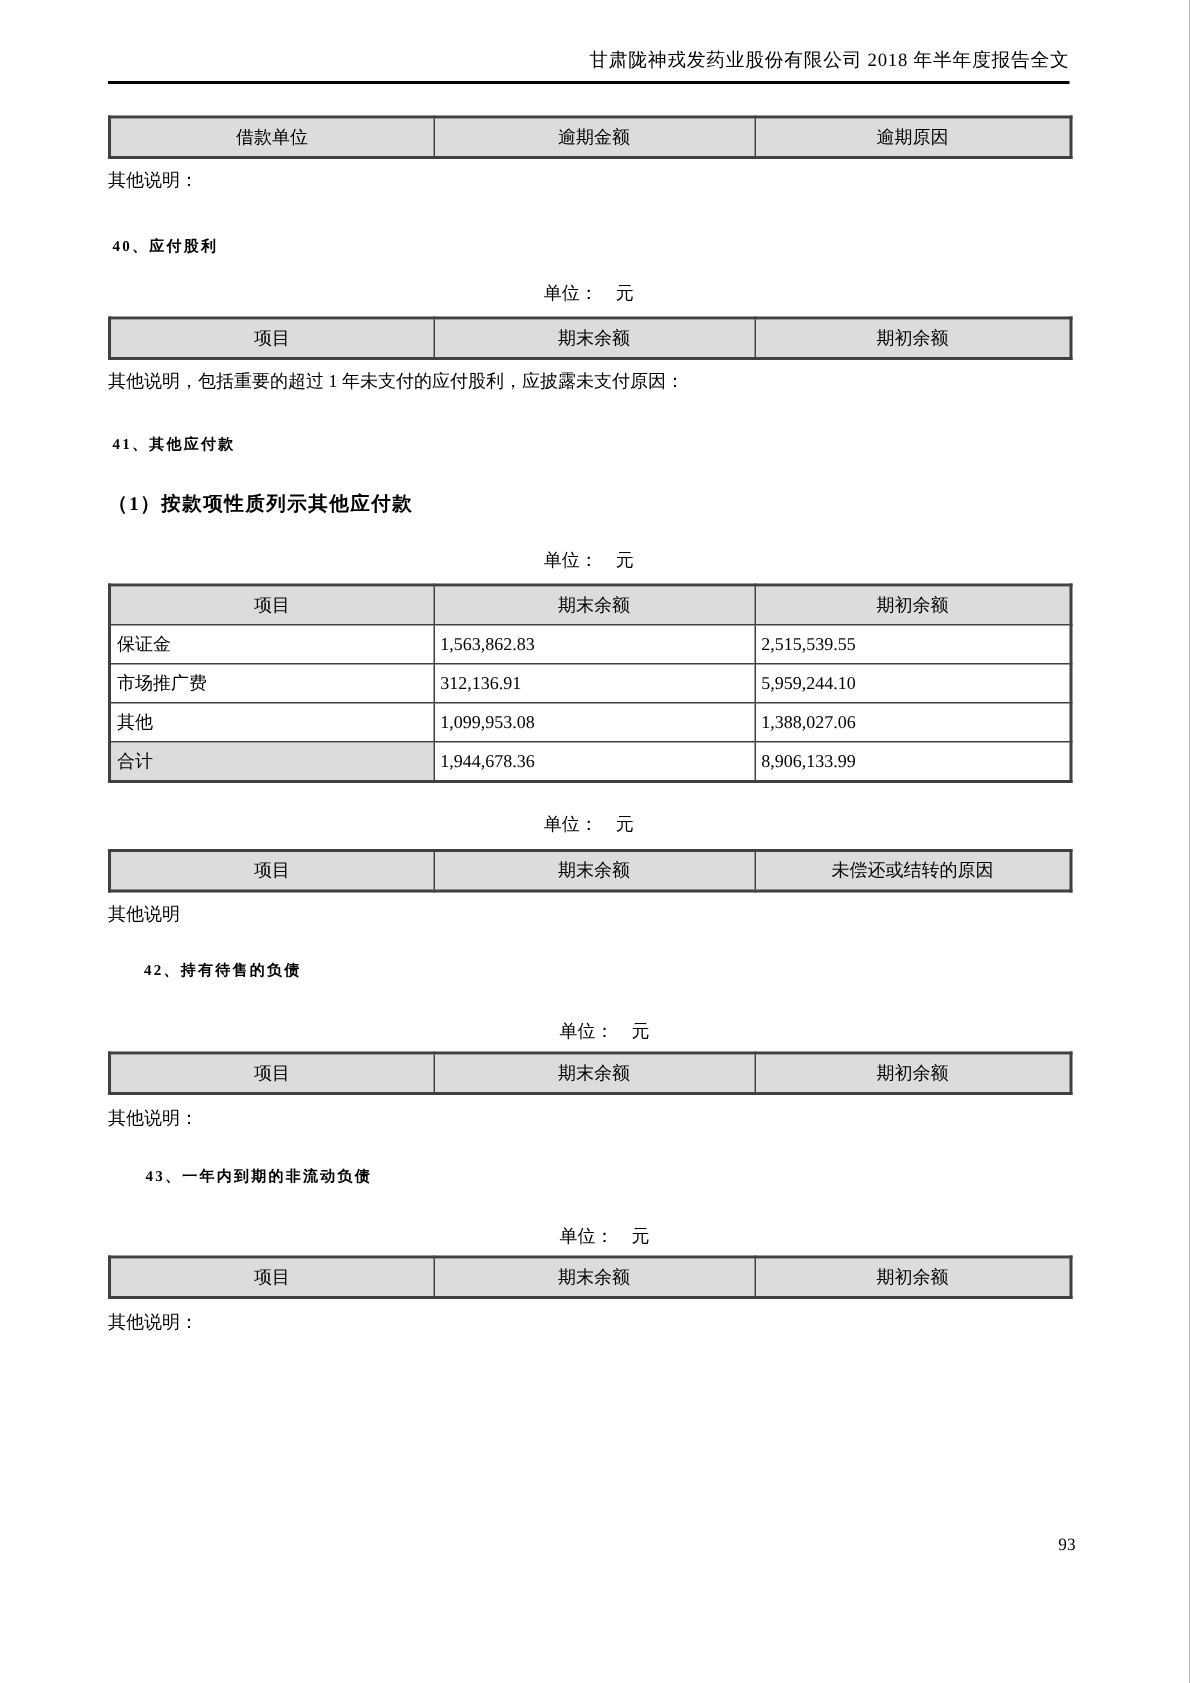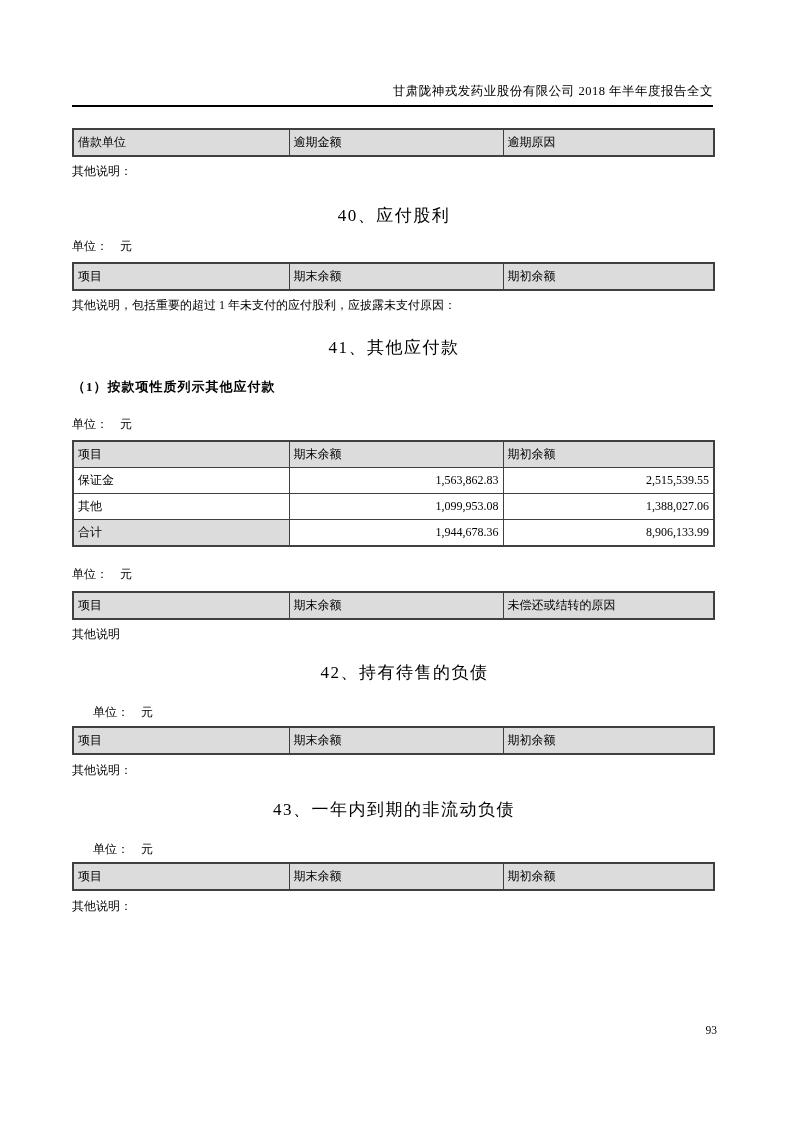--- a/index.html
+++ b/index.html
@@ -4,48 +4,48 @@
 <style>
   html,body { margin:0; padding:0; background:#888; }
   .page {
     position:relative;
     width:793px; height:1122px;
     margin:0 auto;
     background:#ffffff;
     color:#000;
     font-family:"Liberation Serif","DejaVu Serif",serif;
     box-sizing:border-box;
-    padding:83px 80px 0 72px;
+    padding:32px 80px 0 72px;
     overflow:hidden;
   }
   .doc-header { text-align:right; font-size:12.5px; line-height:16px; letter-spacing:0.5px; }
   .header-rule { border:none; border-top:2px solid #000; margin:6px 0 0 0; width:641px; }
 
   table { border-collapse:collapse; table-layout:fixed; width:641px; border:2px solid #404040; }
   th, td {
     border:1px solid #404040;
     height:25px;
     font-size:12px;
     padding:0 4px;
     overflow:hidden;
     white-space:nowrap;
   }
-  th { background:#dcdcdc; font-weight:normal; text-align:left; }
+  th { background:#dcdcdc; font-weight:normal; text-align:center; }
   td.cell-label { text-align:left; }
-  td.cell-num { text-align:right; }
+  td.cell-num { text-align:left; }
   td.cell-total { background:#dcdcdc; }
 
   .note { font-size:12px; line-height:16px; }
-  .heading { font-size:17px; font-weight:normal; line-height:18px; letter-spacing:1.5px; padding-left:3px;text-align:center; }
+  .heading { font-size:10px; font-weight:bold; line-height:18px; letter-spacing:1.5px; padding-left:3px; }
   .subheading { font-size:13px; font-weight:bold; line-height:17px; letter-spacing:1px; }
-  .unit-line { text-align:left; font-size:12px; line-height:16px; }
+  .unit-line { text-align:center; font-size:12px; line-height:16px; }
   .unit-line .unit-value { display:inline-block; margin-left:12px; } .mt5 { margin-top:5px; } .mt6 { margin-top:6px; }
   .mt7 { margin-top:7px; } .mt8 { margin-top:8px; } .mt9 { margin-top:9px; }
   .mt13 { margin-top:13px; } .mt19 { margin-top:19px; } .mt21 { margin-top:21px; }
-  .mt22 { margin-top:22px;margin-left:21px; } .mt23 { margin-top:23px; }
+  .mt22 { margin-top:22px;margin-left:21px; } .mt23 { margin-top:23px;margin-left:22px; }
   .mt26 { margin-top:26px; } .mt28 { margin-top:28px; }
 
   .page-number { position:absolute; top:1024px; right:76px; font-size:11.5px; }
 </style>
 </head>
 <body>
 
 <div class="page">
 
   <div class="doc-header">甘肃陇神戎发药业股份有限公司 2018 年半年度报告全文</div>
@@ -102,20 +102,25 @@
     <tbody>
         <tr>
       <th>项目</th>
       <th>期末余额</th>
       <th>期初余额</th>
     </tr>
     <tr>
       <td class="cell-label">保证金</td>
       <td class="cell-num">1,563,862.83</td>
       <td class="cell-num">2,515,539.55</td>
+    </tr>
+    <tr>
+      <td class="cell-label">市场推广费</td>
+      <td class="cell-num">312,136.91</td>
+      <td class="cell-num">5,959,244.10</td>
     </tr>
     <tr>
       <td class="cell-label">其他</td>
       <td class="cell-num">1,099,953.08</td>
       <td class="cell-num">1,388,027.06</td>
     </tr>
     <tr>
       <td class="cell-label cell-total">合计</td>
       <td class="cell-num">1,944,678.36</td>
       <td class="cell-num">8,906,133.99</td>

